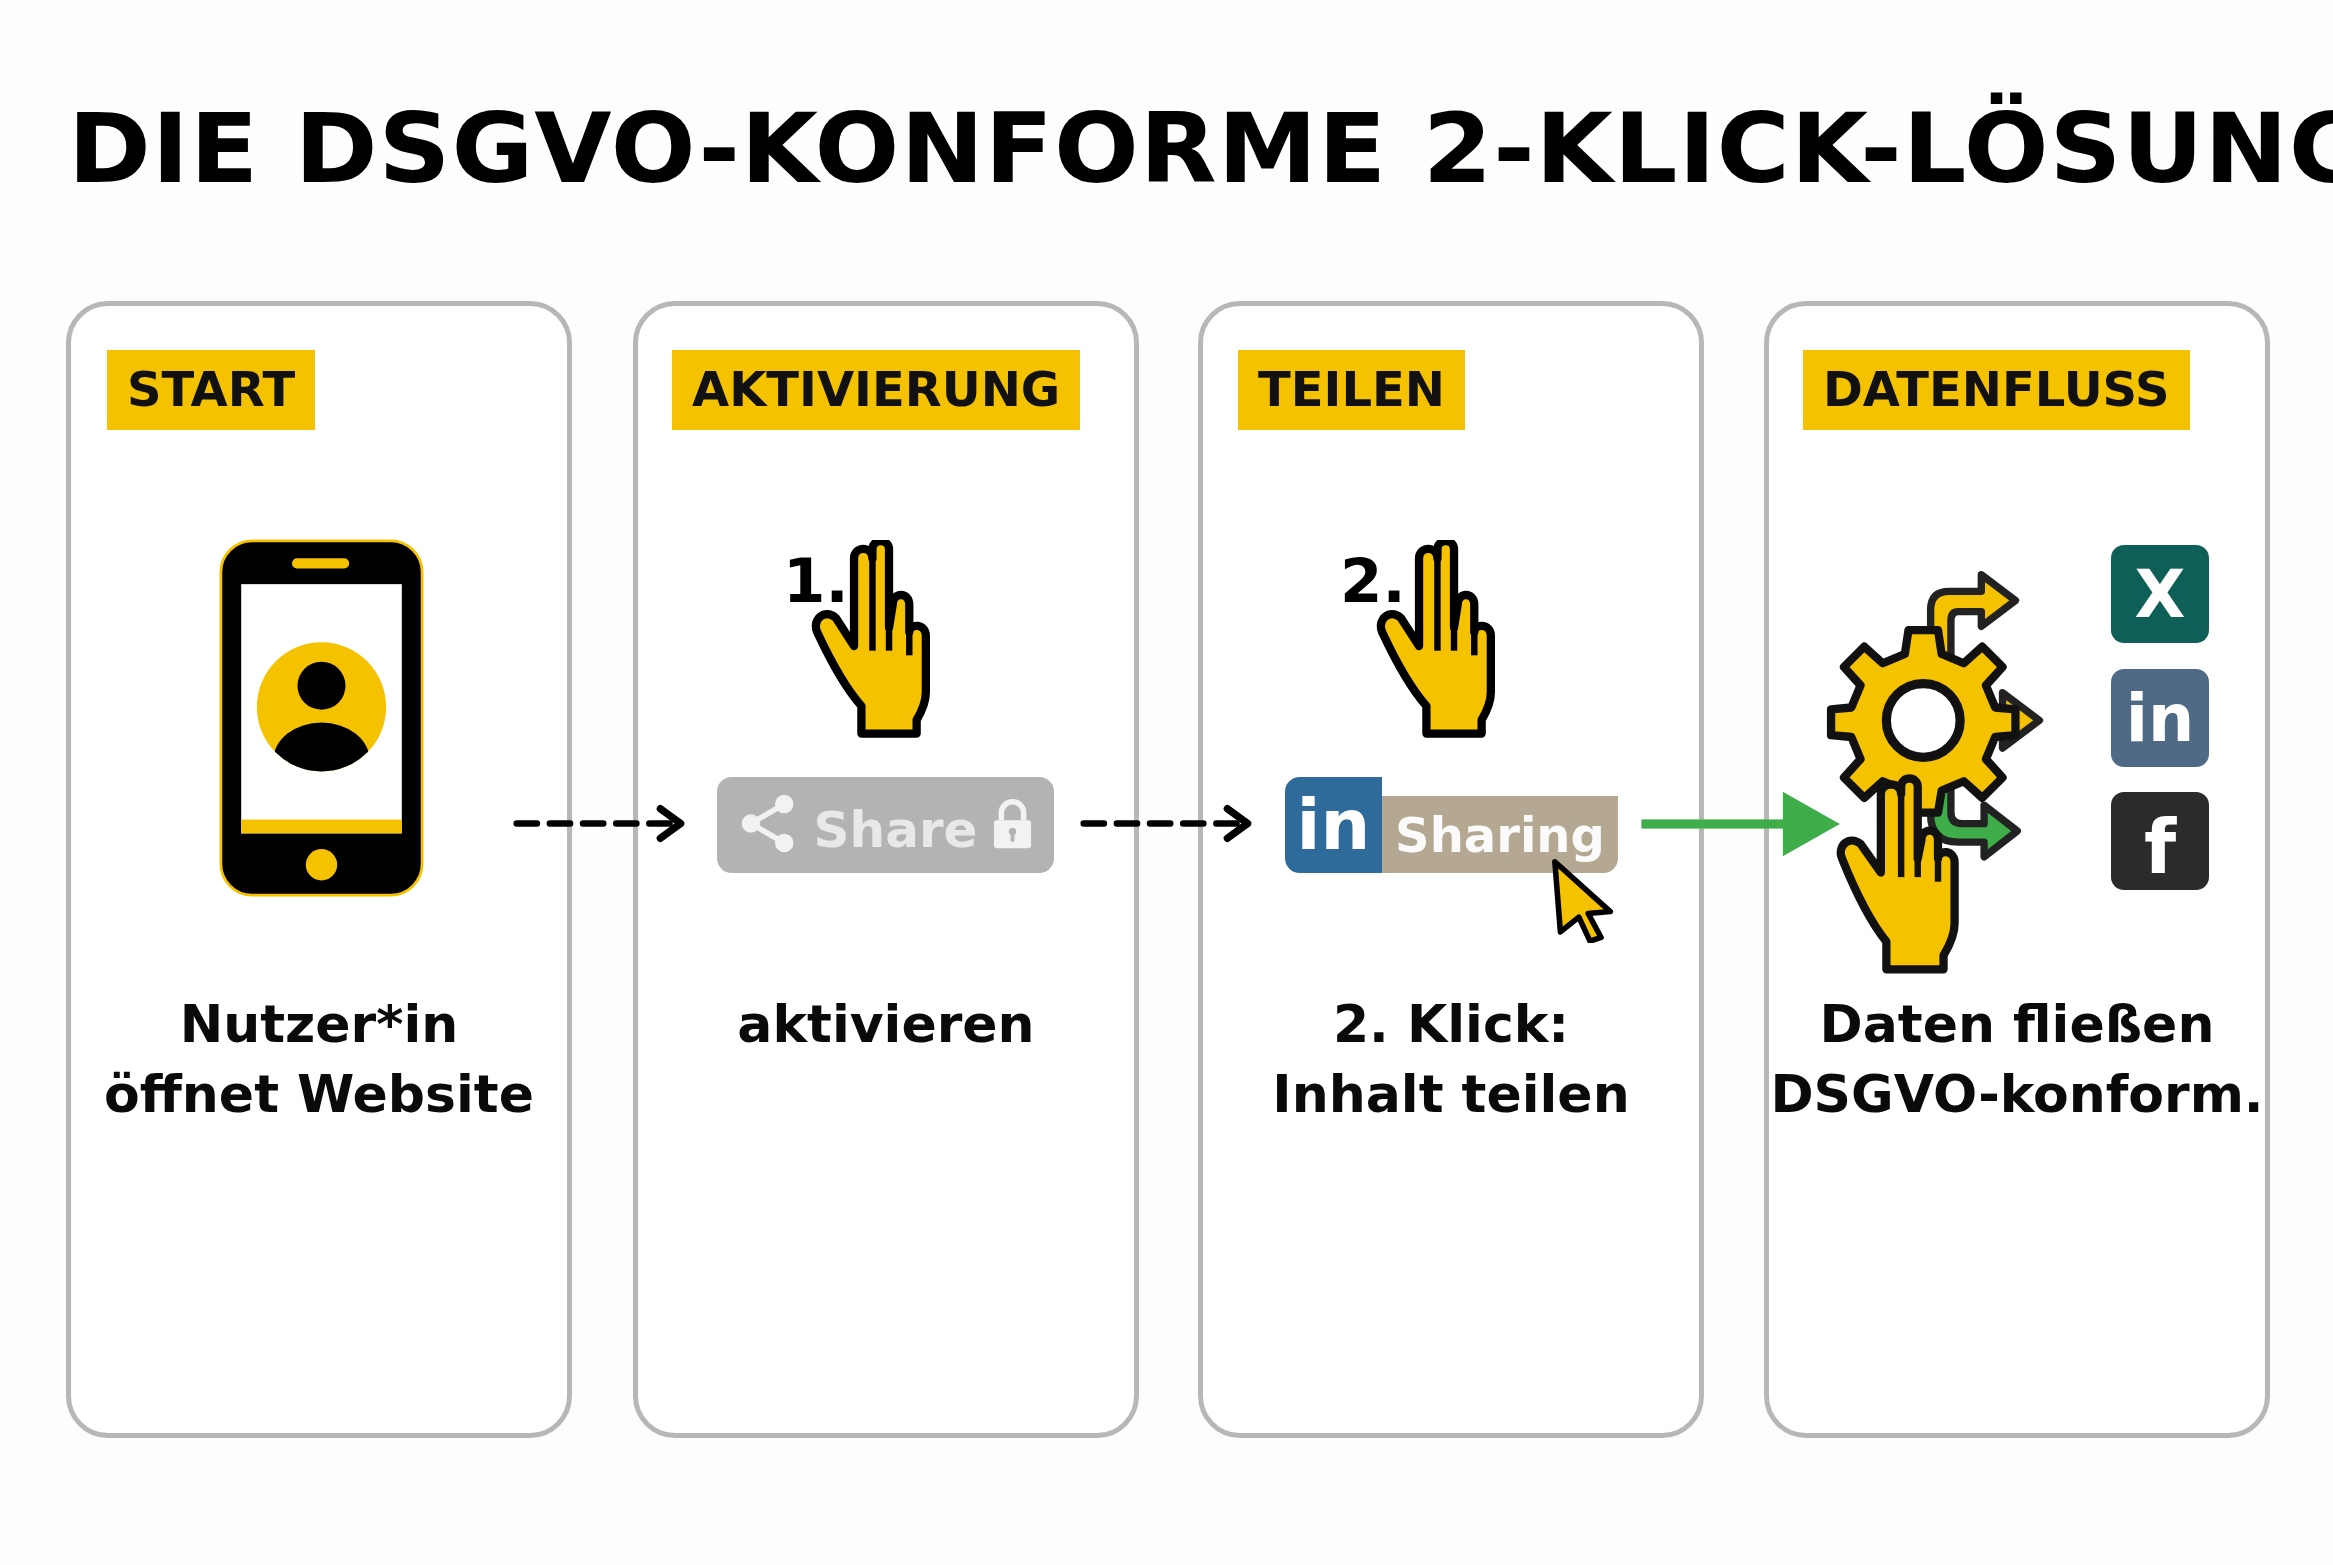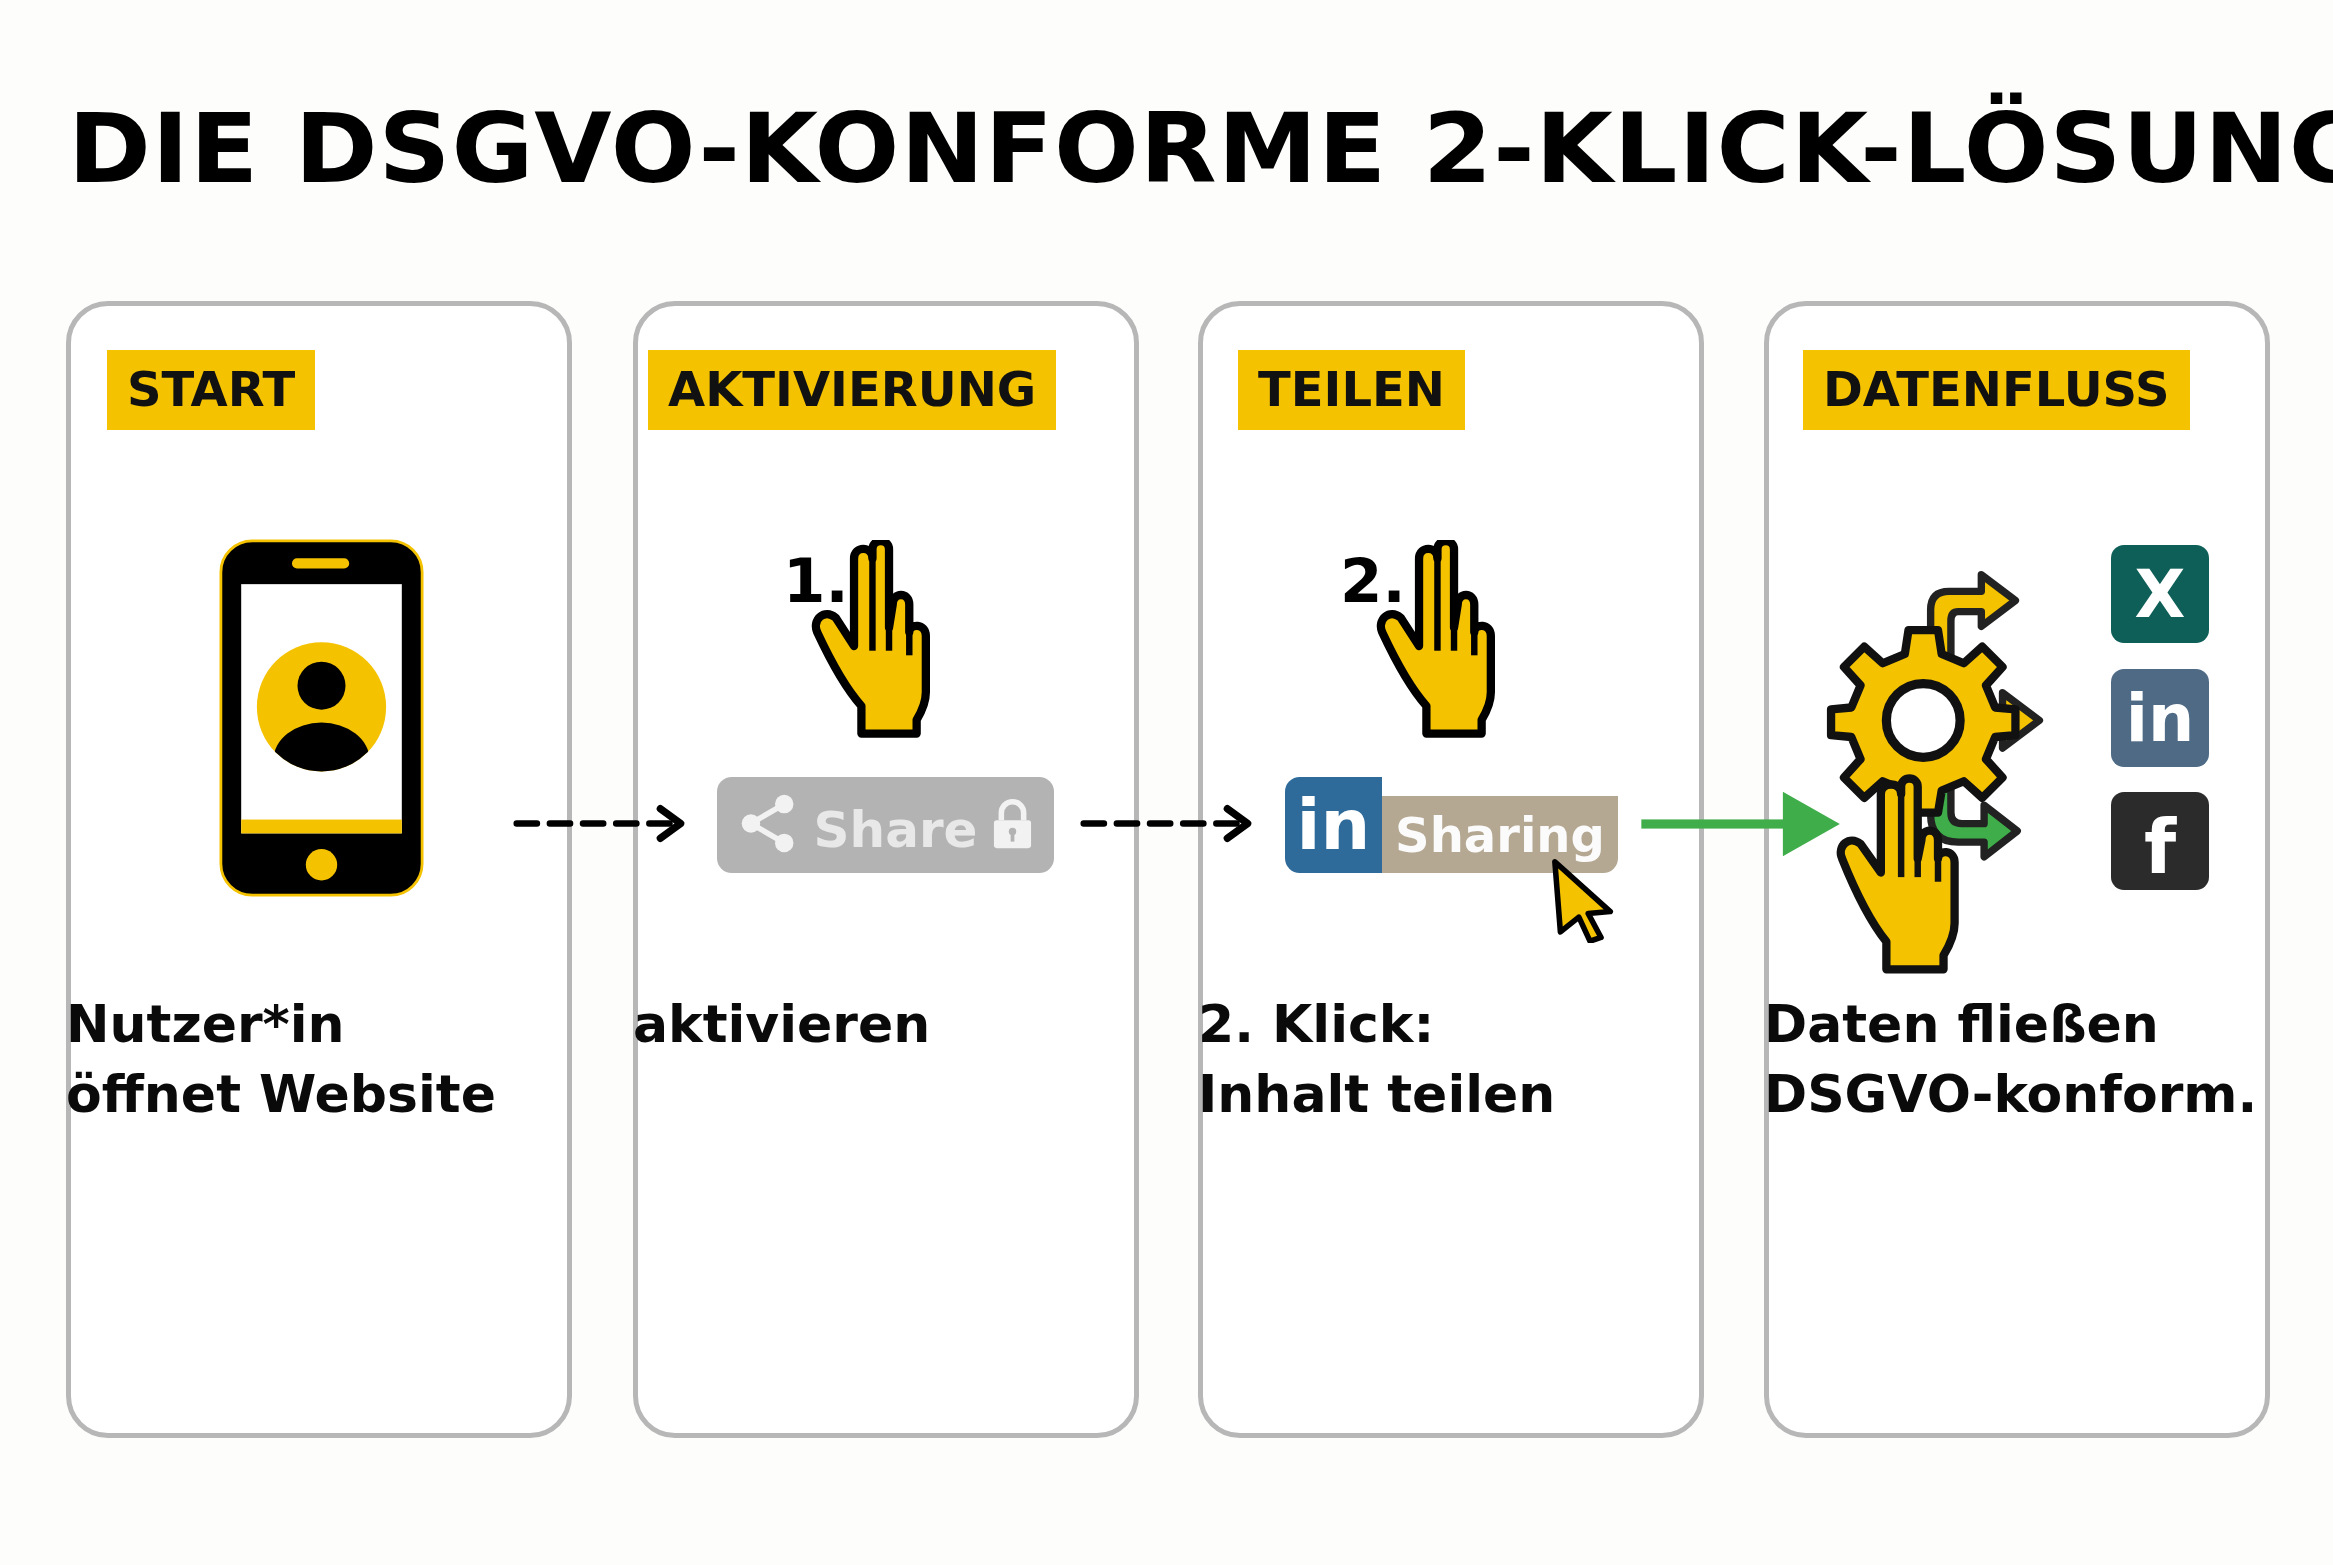--- a/index.html
+++ b/index.html
@@ -20,21 +20,21 @@
     border: 5.5px solid #b7b7b7; border-radius: 42px; box-sizing: border-box;
     background: #fff;
   }
   .badge {
     position: absolute; top: 350px; height: 80px;
     background: #f5c200; box-sizing: border-box;
     font-weight: bold; font-size: 48px; line-height: 79px;
     padding: 0 20px; white-space: nowrap; color: #111;
   }
   .caption {
-    position: absolute; top: 989px; width: 506px; 
+    position: absolute; top: 989px; width: 506px; text-align: center;
     font-weight: bold; font-size: 52px; line-height: 70px; color: #0a0a0a;
   }
   .abs { position: absolute; }
   .share-btn {
     left: 717px; top: 777px; width: 337px; height: 96px;
     background: #b3b3b3; border-radius: 14.8px;
     display: flex; align-items: center; justify-content: center; gap: 14.8px;
   }
   .share-label { color: #e8e8e8; font-weight: bold; font-size: 50px; margin-top: 9px; }
   .li-btn {
@@ -60,21 +60,21 @@
 <body>
 
 <div class="title">DIE DSGVO-KONFORME 2-KLICK-LÖSUNG</div>
 
 <div class="card" style="left:66px"></div>
 <div class="card" style="left:633px"></div>
 <div class="card" style="left:1198px"></div>
 <div class="card" style="left:1764px"></div>
 
 <div class="badge" style="left:107px">START</div>
-<div class="badge" style="left:648px">AKTIVIERUNG</div>
+<div class="badge" style="left:672px">AKTIVIERUNG</div>
 <div class="badge" style="left:1238px">TEILEN</div>
 <div class="badge" style="left:1803px">DATENFLUSS</div>
 
 <div class="abs" style="left:218px;top:538px;width:207px;height:360px">
   <svg width="207" height="360" viewBox="0 0 224 390">
     <rect x="3" y="3" width="218" height="384" rx="34" fill="#000" stroke="#f5c200" stroke-width="3"></rect>
     <rect x="80" y="22" width="62" height="11" rx="5.5" fill="#f5c200"></rect>
     <rect x="25" y="50" width="174" height="270" fill="#fff"></rect>
     <rect x="25" y="305" width="174" height="15" fill="#f5c200"></rect>
     <circle cx="112" cy="183" r="70" fill="#f5c200"></circle>

